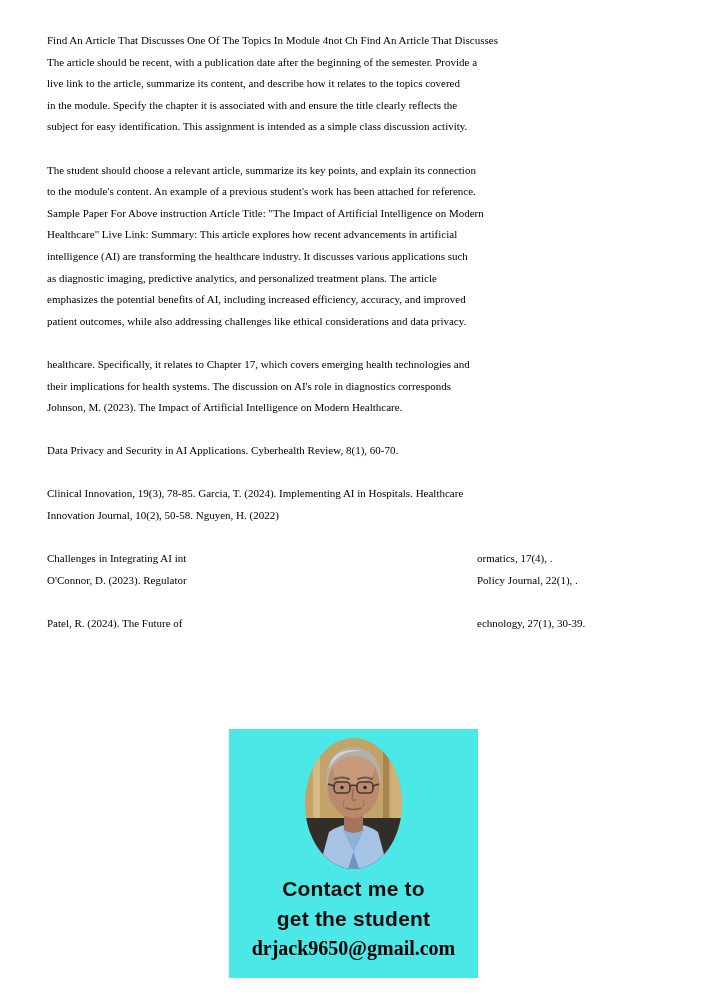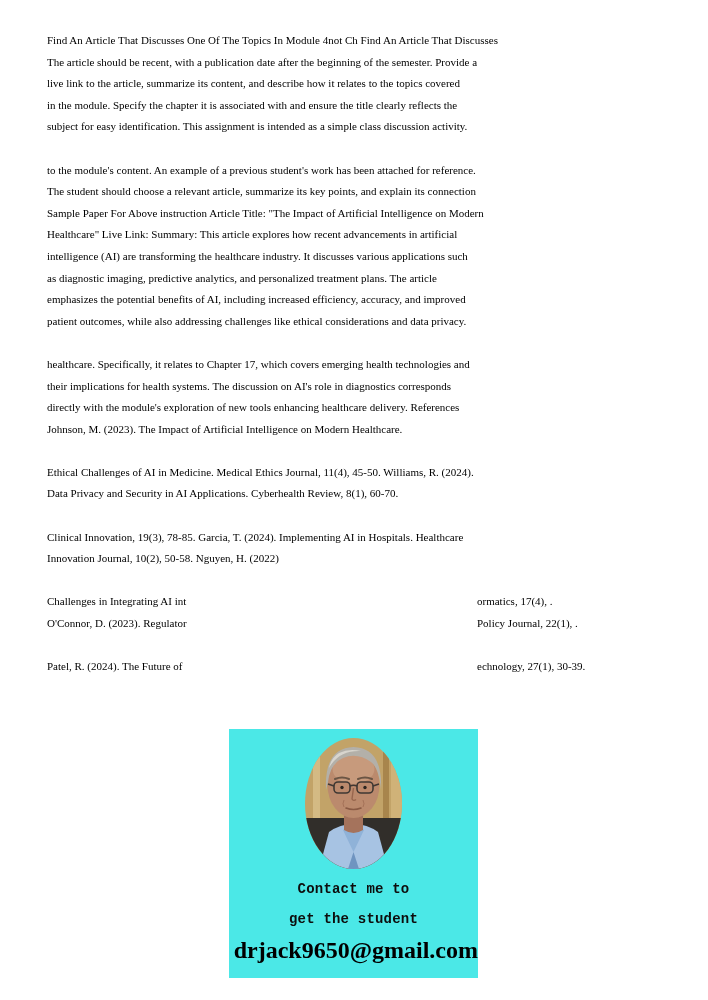--- a/index.html
+++ b/index.html
@@ -31,72 +31,69 @@
     position: absolute;
     left: 229px; top: 729px;
     width: 249px; height: 249px;
     z-index: 10;
     text-align: center;
     background: #4be8e7; 
   }
   .portrait { display: block; margin: 9px auto 0 auto; width: 97px; height: 131px; }
   .heading {
     margin-top: 5px;
-    font-family: Liberation Mono, monospace;
+    font-family: Liberation Sans, sans-serif;
     font-weight: 700;
-    font-size: 14px;
+    font-size: 21px;
     line-height: 30px;
     color: #0d0d0d;
     letter-spacing: 0.2px;
   }
   .email {
     margin-top: 3px;
     font-family: "Liberation Serif", serif;
     font-weight: 700;
-    font-size: 24px;
+    font-size: 20px;
     color: #000000;
-    text-align: right;
   }
 </style>
 </head>
 <body>
 
 <div class="page" style="background: rgb(255, 255, 255);">
 
   <div class="doc">
 
     <div class="para">
       <div class="line">Find An Article That Discusses One Of The Topics In Module 4not Ch Find An Article That Discusses</div>
       <div class="line">The article should be recent, with a publication date after the beginning of the semester. Provide a</div>
       <div class="line">live link to the article, summarize its content, and describe how it relates to the topics covered</div>
       <div class="line">in the module. Specify the chapter it is associated with and ensure the title clearly reflects the</div>
       <div class="line">subject for easy identification. This assignment is intended as a simple class discussion activity.</div>
     </div>
 
     <div class="para">
+      <div class="line">The student should choose a relevant article, summarize its key points, and explain its connection</div>
       <div class="line">to the module's content. An example of a previous student's work has been attached for reference.</div>
-      <div class="line">The student should choose a relevant article, summarize its key points, and explain its connection</div>
       <div class="line">Sample Paper For Above instruction Article Title: "The Impact of Artificial Intelligence on Modern</div>
       <div class="line">Healthcare" Live Link: Summary: This article explores how recent advancements in artificial</div>
       <div class="line">intelligence (AI) are transforming the healthcare industry. It discusses various applications such</div>
       <div class="line">as diagnostic imaging, predictive analytics, and personalized treatment plans. The article</div>
       <div class="line">emphasizes the potential benefits of AI, including increased efficiency, accuracy, and improved</div>
       <div class="line">patient outcomes, while also addressing challenges like ethical considerations and data privacy.</div>
     </div>
 
     <div class="para">
       <div class="line">healthcare. Specifically, it relates to Chapter 17, which covers emerging health technologies and</div>
       <div class="line">their implications for health systems. The discussion on AI's role in diagnostics corresponds</div>
-      <div class="line">directly with the module's exploration of new tools enhancing healthcare delivery. References</div>
       <div class="line">Johnson, M. (2023). The Impact of Artificial Intelligence on Modern Healthcare.</div>
     </div>
 
 
     <div class="para">
-      <div class="line">Ethical Challenges of AI in Medicine. Medical Ethics Journal, 11(4), 45-50. Williams, R. (2024).</div>
       <div class="line">Data Privacy and Security in AI Applications. Cyberhealth Review, 8(1), 60-70.</div>
     </div>
 
 
     <div class="para">
       <div class="line">Clinical Innovation, 19(3), 78-85. Garcia, T. (2024). Implementing AI in Hospitals. Healthcare</div>
       <div class="line">Innovation Journal, 10(2), 50-58. Nguyen, H. (2022)</div>
     </div>
 
     <div class="para">

